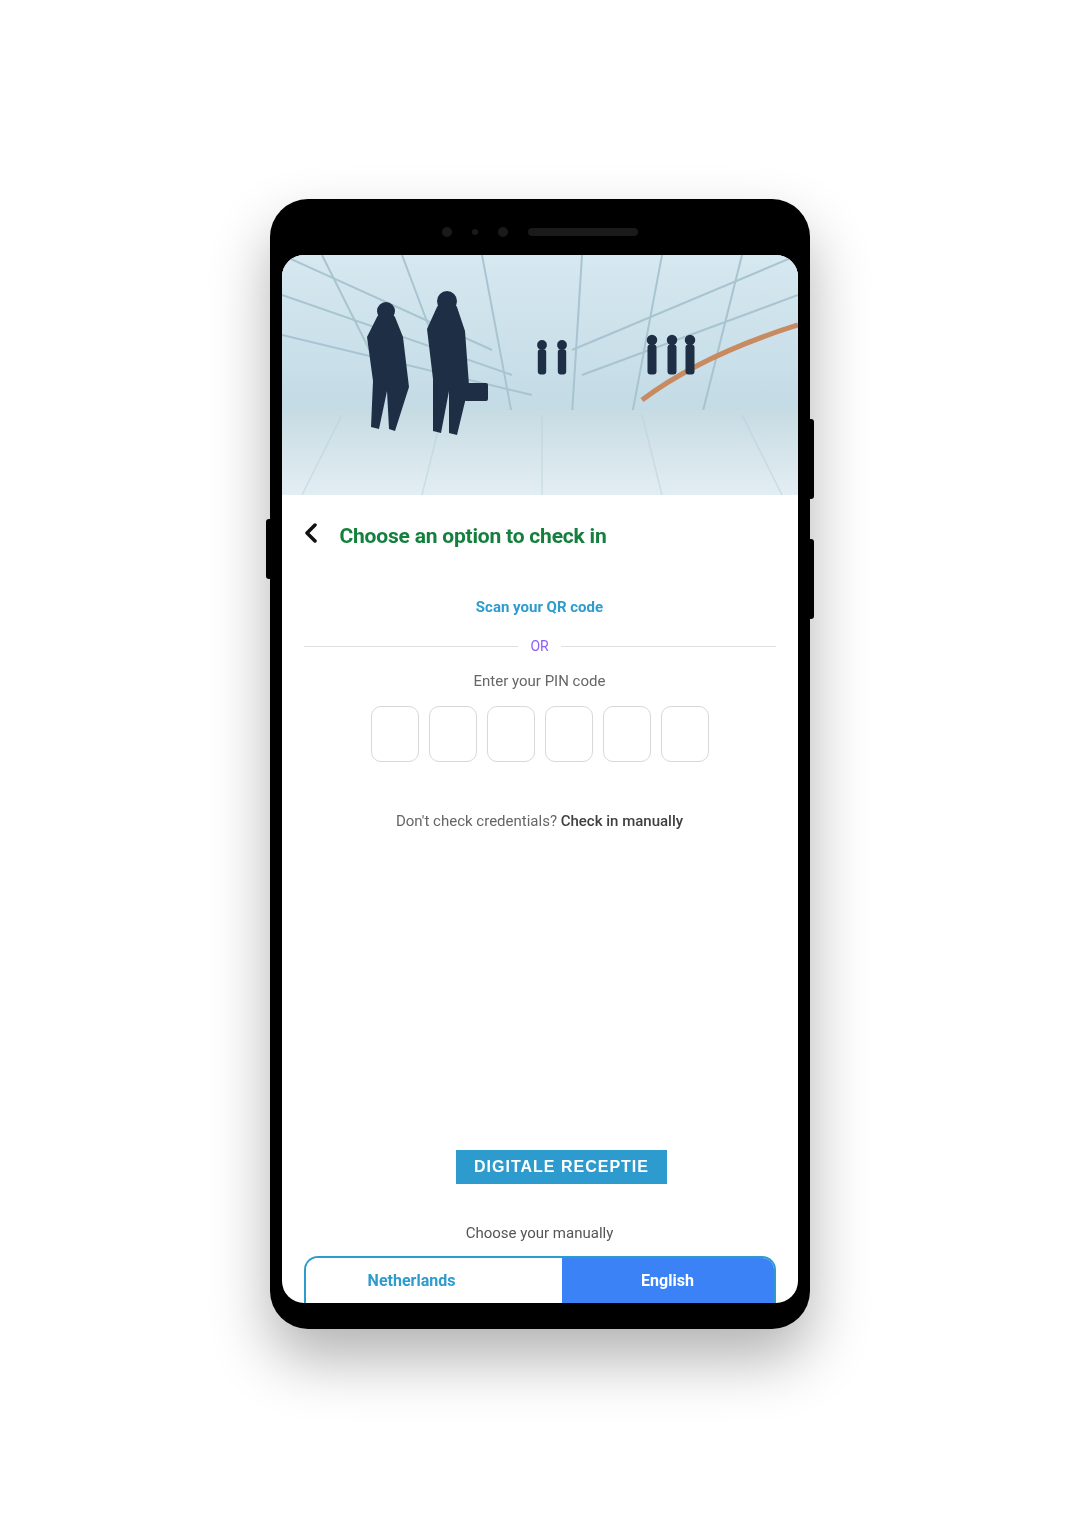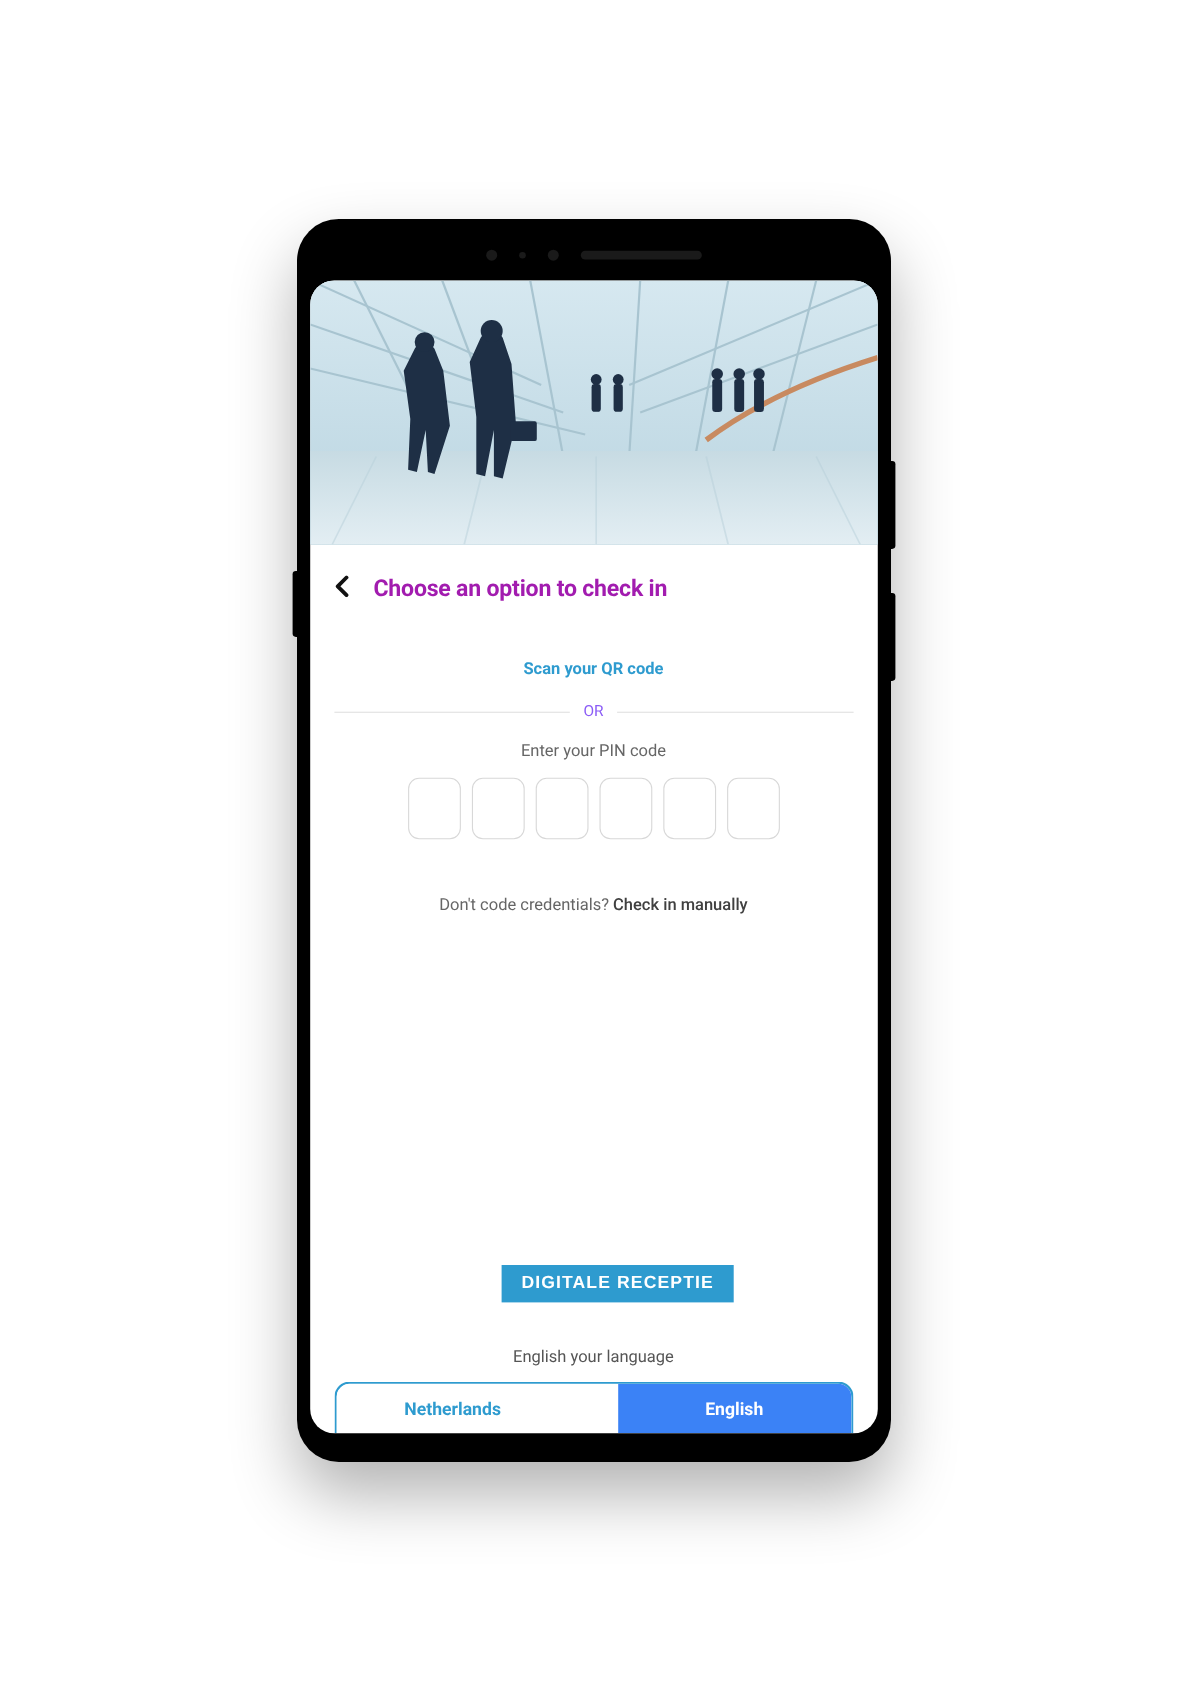--- a/index.html
+++ b/index.html
@@ -101,21 +101,21 @@
       margin-bottom: 50px;
     }
     .back-icon {
       font-size: 22px;
       font-weight: 900;
       color: #111;
     }
     .title {
       font-size: 21px;
       font-weight: 700;
-      color: #a21caf;
+      color: #15803d;
       letter-spacing: -0.2px;
       margin-left: 6px;
     }
     .qr-link {
       color: #2e9bcf;
       font-weight: 700;
       font-size: 15px;
       text-align: center;
       cursor: pointer;
     }
@@ -286,28 +286,28 @@
       <div class="pin-row">
         <input class="pin-input" maxlength="1" style="">
         <input class="pin-input" maxlength="1" style="">
         <input class="pin-input" maxlength="1" style="">
         <input class="pin-input" maxlength="1" style="">
         <input class="pin-input" maxlength="1" style="">
         <input class="pin-input" maxlength="1" style="">
       </div>
 
       <div class="manual-row">
-        <span>Don't code credentials? </span><span class="manual-link">Check in manually</span>
+        <span>Don't check credentials? </span><span class="manual-link">Check in manually</span>
       </div>
 
       <div class="spacer"></div>
 
       <div class="brand-badge">DIGITALE RECEPTIE</div>
 
-      <div class="lang-prompt">English your language</div>
+      <div class="lang-prompt">Choose your manually</div>
 
       <div class="lang-toggle">
         <div class="lang-option inactive">Netherlands</div>
         <div class="lang-option active">English</div>
       </div>
 
     </div>
 
   </div>
 </div>

